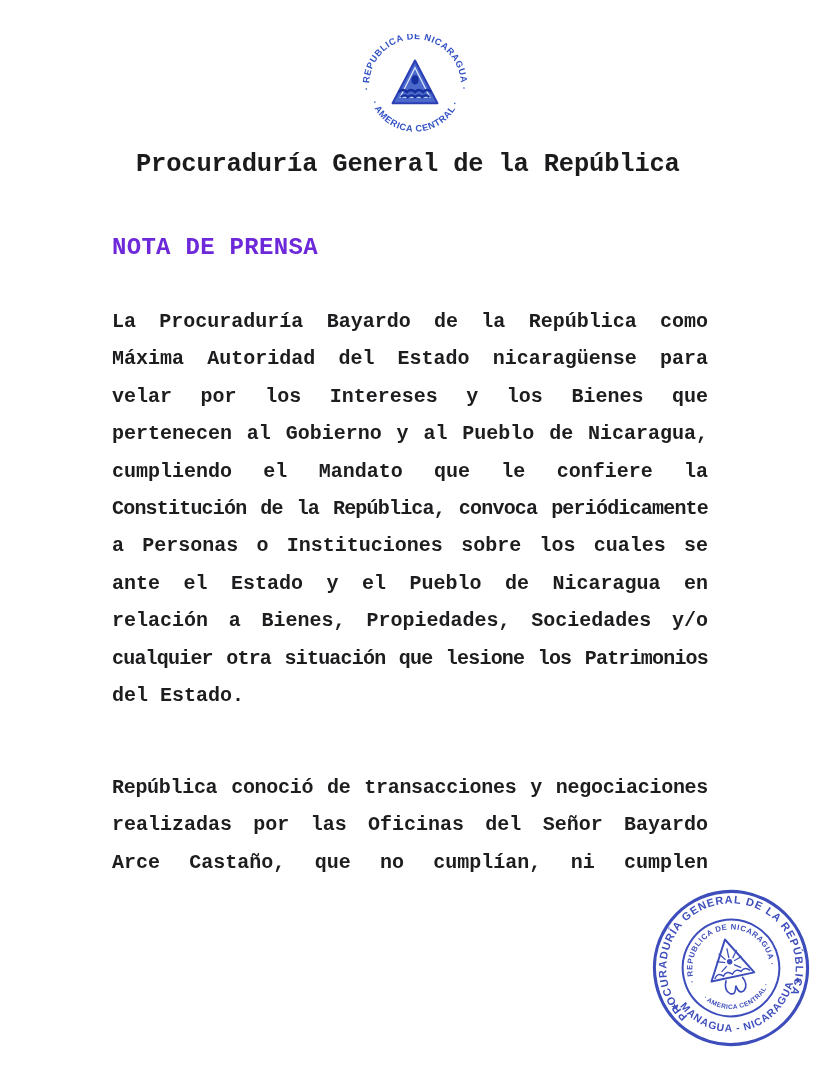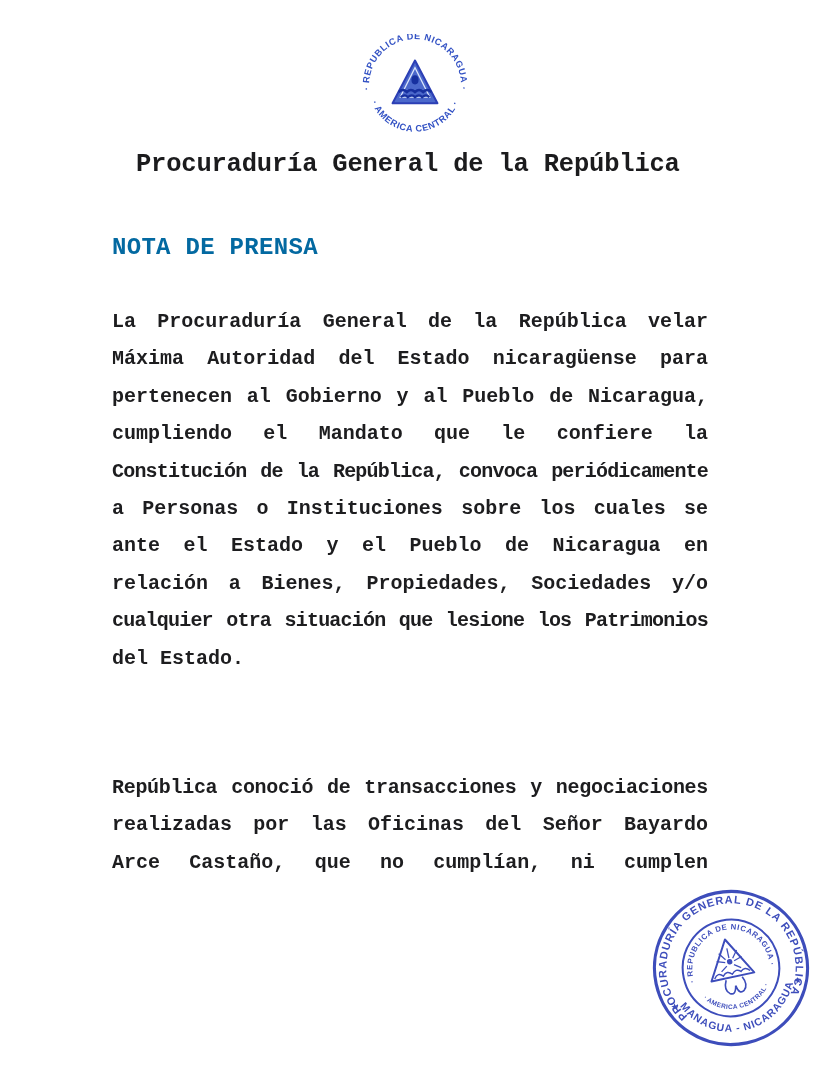--- a/index.html
+++ b/index.html
@@ -21,21 +21,21 @@
     position:absolute;left:136px;top:150px;width:600px;
     font-size:25.5px;font-weight:700;margin:0;
     letter-spacing:-0.2px;white-space:nowrap;
     color:#1b1b1d;
   }
   
   .doc-heading{
     position:absolute;left:112px;top:234px;
     font-size:24px;font-weight:700;margin:0;
     letter-spacing:0.3px;white-space:nowrap;
-    color:#0369a1;
+    color:#6d28d9;
   }
   
   .paragraph{
     position:absolute;left:112px;width:596px;
     font-size:20px;font-weight:700;line-height:37.4px;
   }
   .p1{top:303px;}
   .p2{top:769px;}
   .line{
     text-align:justify;
@@ -81,22 +81,23 @@
         <path d="M 42,62 q 4,-3.5 7,0 q 4,-3.5 7,0 q 4,-3.5 7,0 q 4,-3.5 7,0" fill="none" stroke="#17309f" stroke-width="2.2"></path>
       </g>
     </svg>
   </div>
 
   <h1 class="doc-title">Procuraduría General de la República</h1>
 
   <h2 class="doc-heading">NOTA DE PRENSA</h2>
 
   <div class="paragraph p1">
-    <div class="line">La Procuraduría General de la República velar</div>
+    <div class="line">La Procuraduría Bayardo de la República como</div>
     <div class="line">Máxima Autoridad del Estado nicaragüense para</div>
+    <div class="line">velar por los Intereses y los Bienes que</div>
     <div class="line">pertenecen al Gobierno y al Pueblo de Nicaragua,</div>
     <div class="line">cumpliendo el Mandato que le confiere la</div>
     <div class="line sq">Constitución de la República, convoca periódicamente</div>
     <div class="line">a Personas o Instituciones sobre los cuales se</div>
     <div class="line">ante el Estado y el Pueblo de Nicaragua en</div>
     <div class="line">relación a Bienes, Propiedades, Sociedades y/o</div>
     <div class="line sq">cualquier otra situación que lesione los Patrimonios</div>
     <div class="line last">del Estado.</div>
   </div>
 

